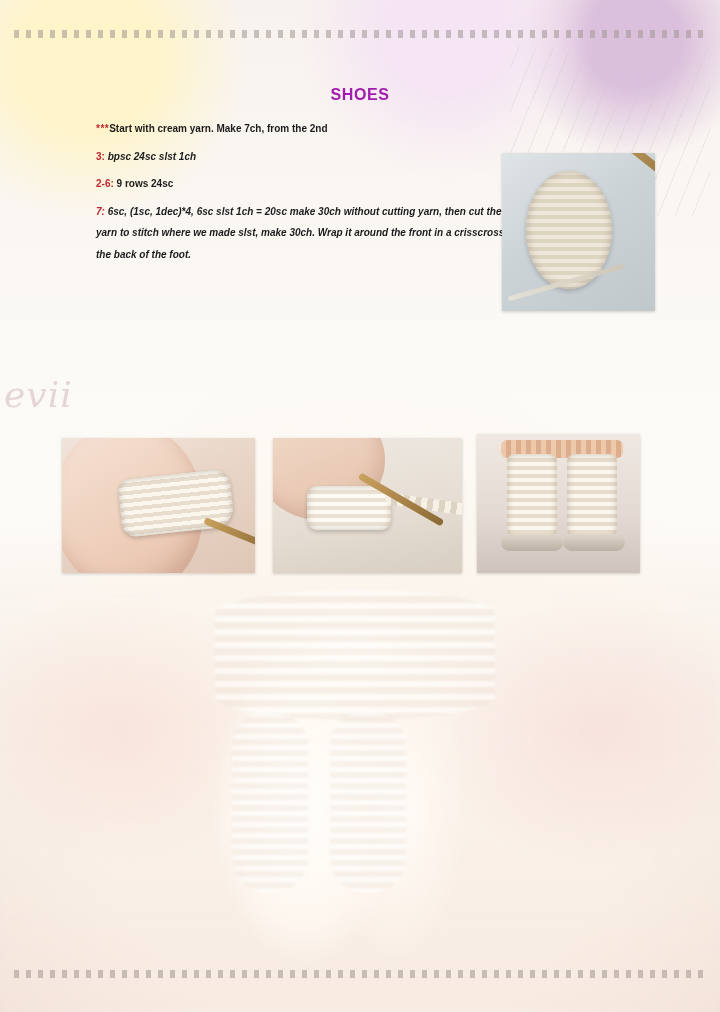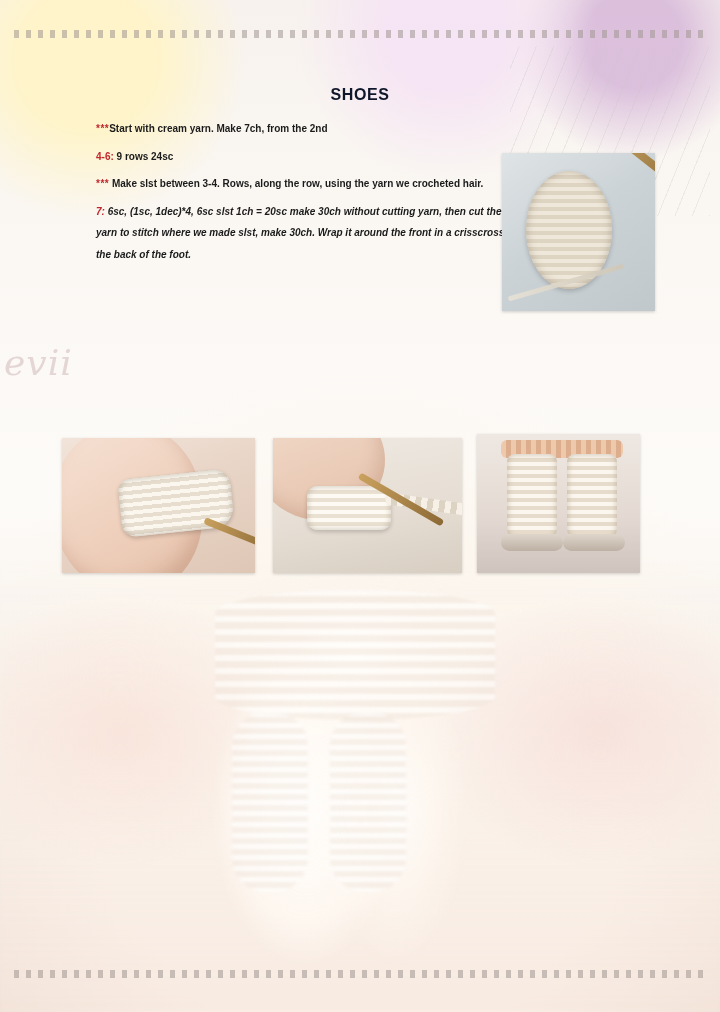--- a/index.html
+++ b/index.html
@@ -108,21 +108,21 @@
       rgba(200,195,195,0.35) 0 1px,
       rgba(200,195,195,0) 1px 16px);
     opacity: 0.8;
     pointer-events: none;
   }
 
   
   .wm-script {
     position: absolute;
     left: 4px;
-    top: 342px;
+    top: 374px;
     font-family: "DejaVu Serif", serif;
     font-style: italic;
     font-size: 36px;
     color: rgba(200,170,170,0.45);
     letter-spacing: 1px;
     user-select: none;
   }
 
   
   .content {
@@ -133,21 +133,21 @@
   }
 
   .title {
     position: absolute;
     left: 0;
     right: 0;
     top: 86px;
     text-align: center;
     font-size: 16px;
     font-weight: bold;
-    color: #0f172a;
+    color: #a21caf;
     letter-spacing: 0.6px;
   }
 
   .body-text {
     position: absolute;
     left: 96px;
     top: 118px;
     width: 508px;
     font-size: 10px;
     line-height: 21.5px;
@@ -362,30 +362,30 @@
     <div class="title">SHOES</div>
 
     <div class="body-text">
 
       <p class="p1">
         <span class="stars">***</span><span>Start with cream yarn. Make 7ch, from the 2nd</span>
       </p>
 
 
 
+      <p class="p4">
+        <span class="rownum">3:</span>
+        <span class="ital">bpsc 24sc slst 1ch</span>
+      </p>
 
       <p class="p5">
-        <span class="rownum">4-6:</span>
+        <span class="rownum">2-6:</span>
         <span>9 rows 24sc</span>
       </p>
 
-      <p class="p6">
-        <span class="stars">***</span>
-        <span>Make slst between 3-4. Rows, along the row, using the yarn we crocheted hair.</span>
-      </p>
 
       <p class="p7">
         <span class="rownum">7:</span>
         <span>6sc, (1sc, 1dec)*4, 6sc slst 1ch  = 20sc make 30ch without cutting yarn, then cut the yarn. Reattach the yarn to stitch where we made slst, make 30ch. Wrap it around the front in a crisscross manner and tie it at the back of the foot.</span>
       </p>
     </div>
 
     <div class="photo photo-1">
       <div class="hookline"></div>
     </div>

